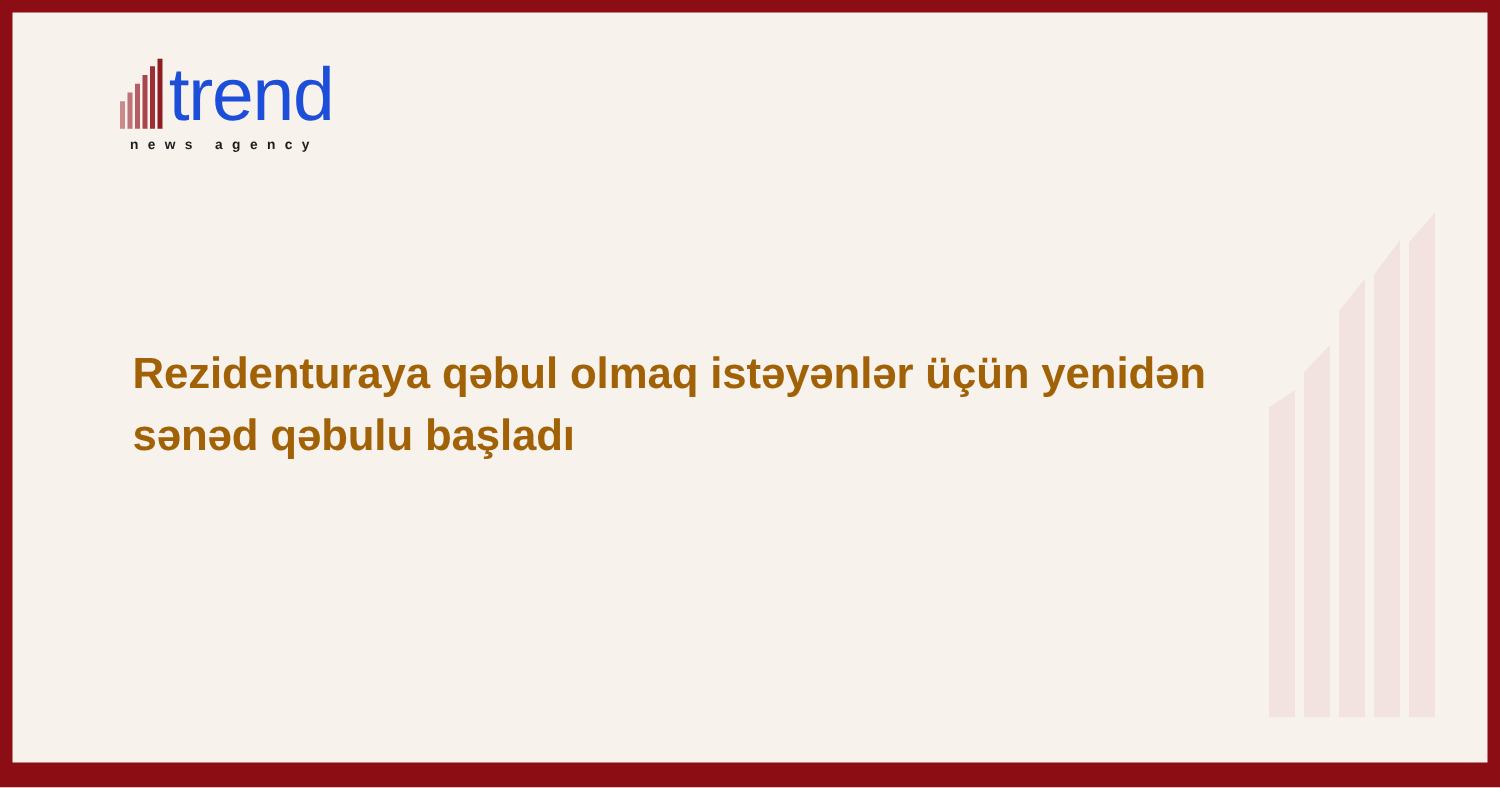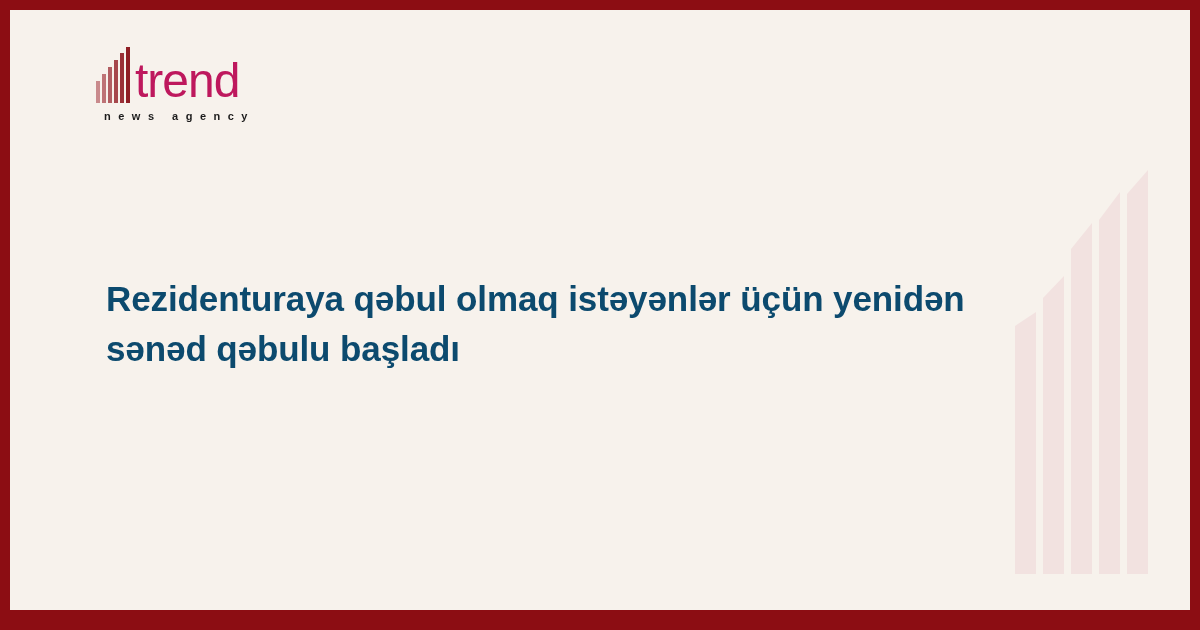--- a/index.html
+++ b/index.html
@@ -84,24 +84,24 @@
   }
   .logo-bar:nth-child(1) { height: 22px; background: #C98A8C; }
   .logo-bar:nth-child(2) { height: 29px; background: #BE7376; }
   .logo-bar:nth-child(3) { height: 36px; background: #B25E62; }
   .logo-bar:nth-child(4) { height: 43px; background: #A6474C; }
   .logo-bar:nth-child(5) { height: 50px; background: #9A3036; }
   .logo-bar:nth-child(6) { height: 56px; background: #8F1E24; }
 
   .logo-word {
     font-family: "Liberation Sans", "DejaVu Sans", sans-serif;
-    font-size: 48px;
+    font-size: 60px;
     font-weight: 400;
     line-height: 0.92;
-    color: #be185d;
+    color: #1d4ed8;
     letter-spacing: -1px;
     margin-left: 2px;
   }
   .logo-sub {
     margin-top: 7px;
     margin-left: 8px;
     font-family: "Liberation Sans", "DejaVu Sans", sans-serif;
     font-size: 11px;
     font-weight: 700;
     letter-spacing: 7.5px;
@@ -111,21 +111,21 @@
   
   .headline {
     position: absolute;
     left: 96px;
     top: 264px;
     width: 940px;
     font-family: "Liberation Sans", "DejaVu Sans", sans-serif;
     font-size: 35px;
     font-weight: 700;
     line-height: 1.44;
-    color: #0c4a6e;
+    color: #a16207;
     letter-spacing: -0.1px;
     white-space: pre-line;
   }
 </style>
 </head>
 <body>
 
 <div class="card">
 
   <div class="canvas">

